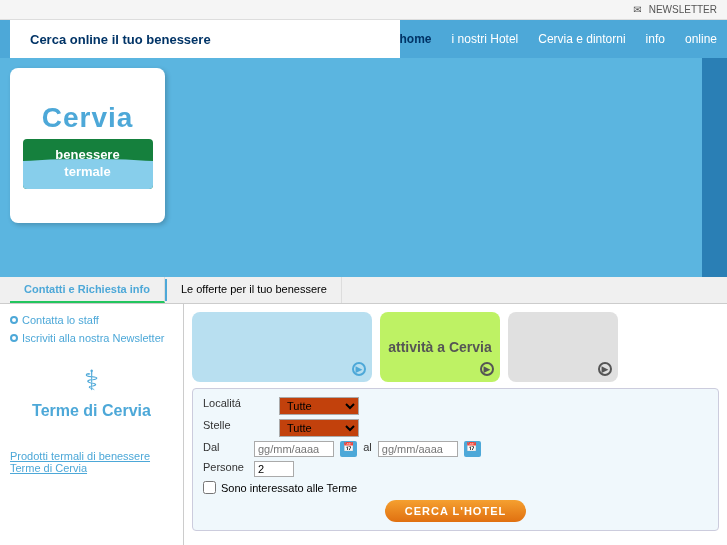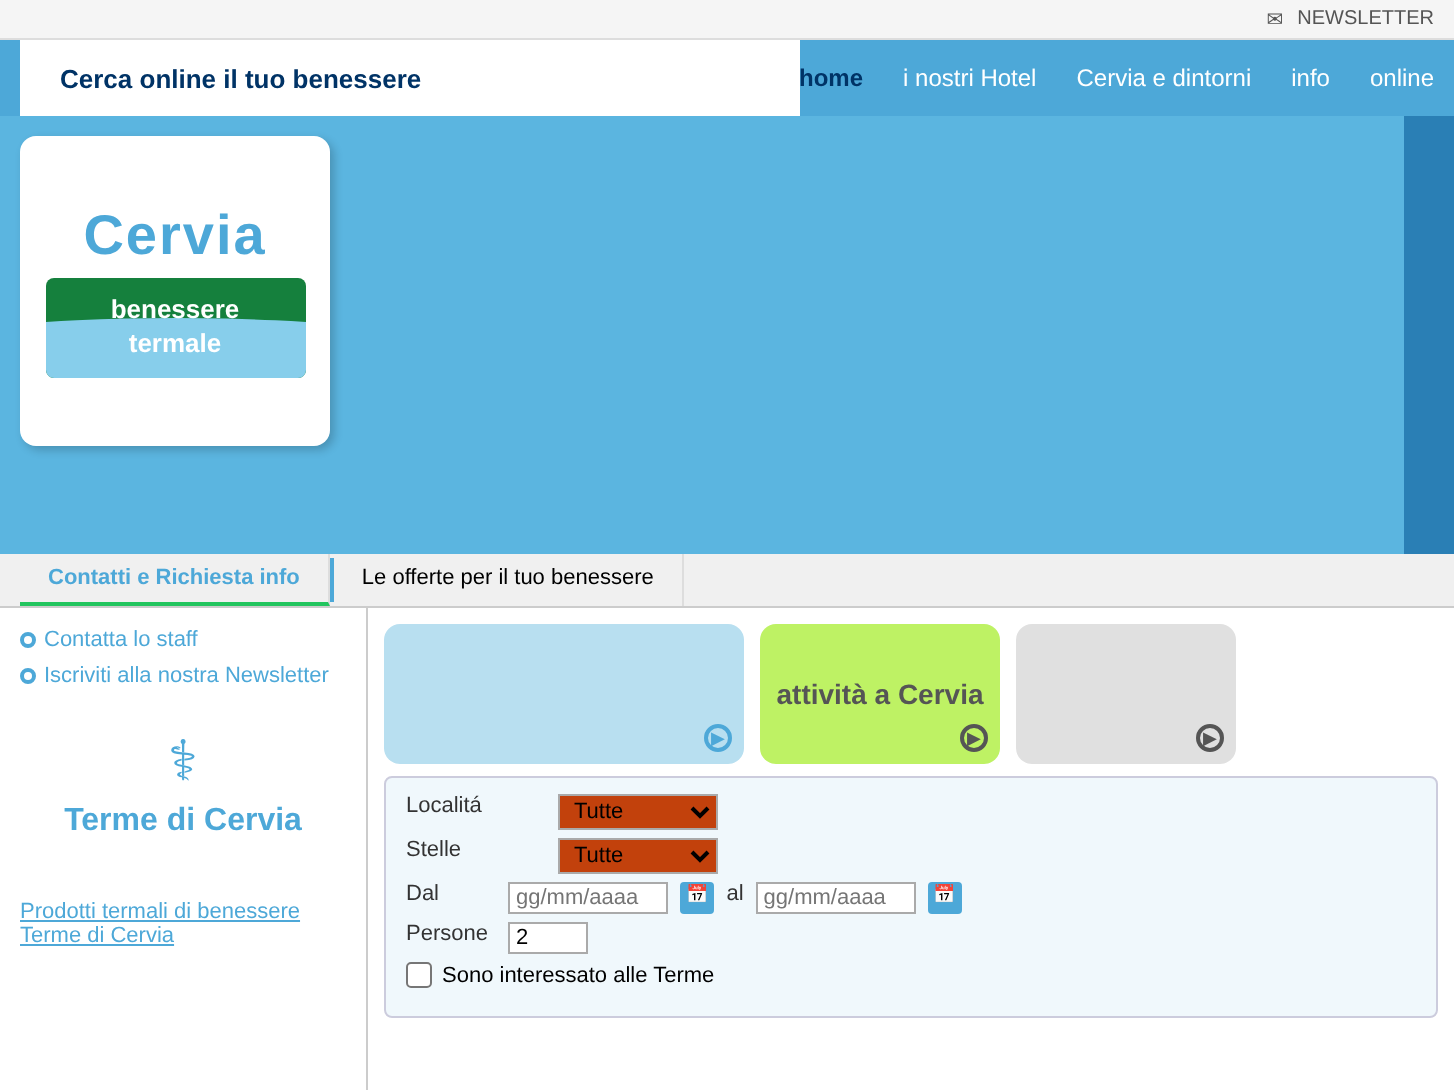--- a/index.html
+++ b/index.html
@@ -482,18 +482,19 @@
       <div class="form-row">
         <span class="form-label">Persone</span>
         <input class="form-input" type="text" style="width: 40px;" value="2">
       </div>
 
       <div class="form-row-check">
         <input type="checkbox" style="">
         <span>Sono interessato alle Terme</span>
       </div>
 
+      <button class="cerca-btn">CERCA L'HOTEL</button>
 
     </div>
 
   </div>
 
 </div>
 
 </body></html>

